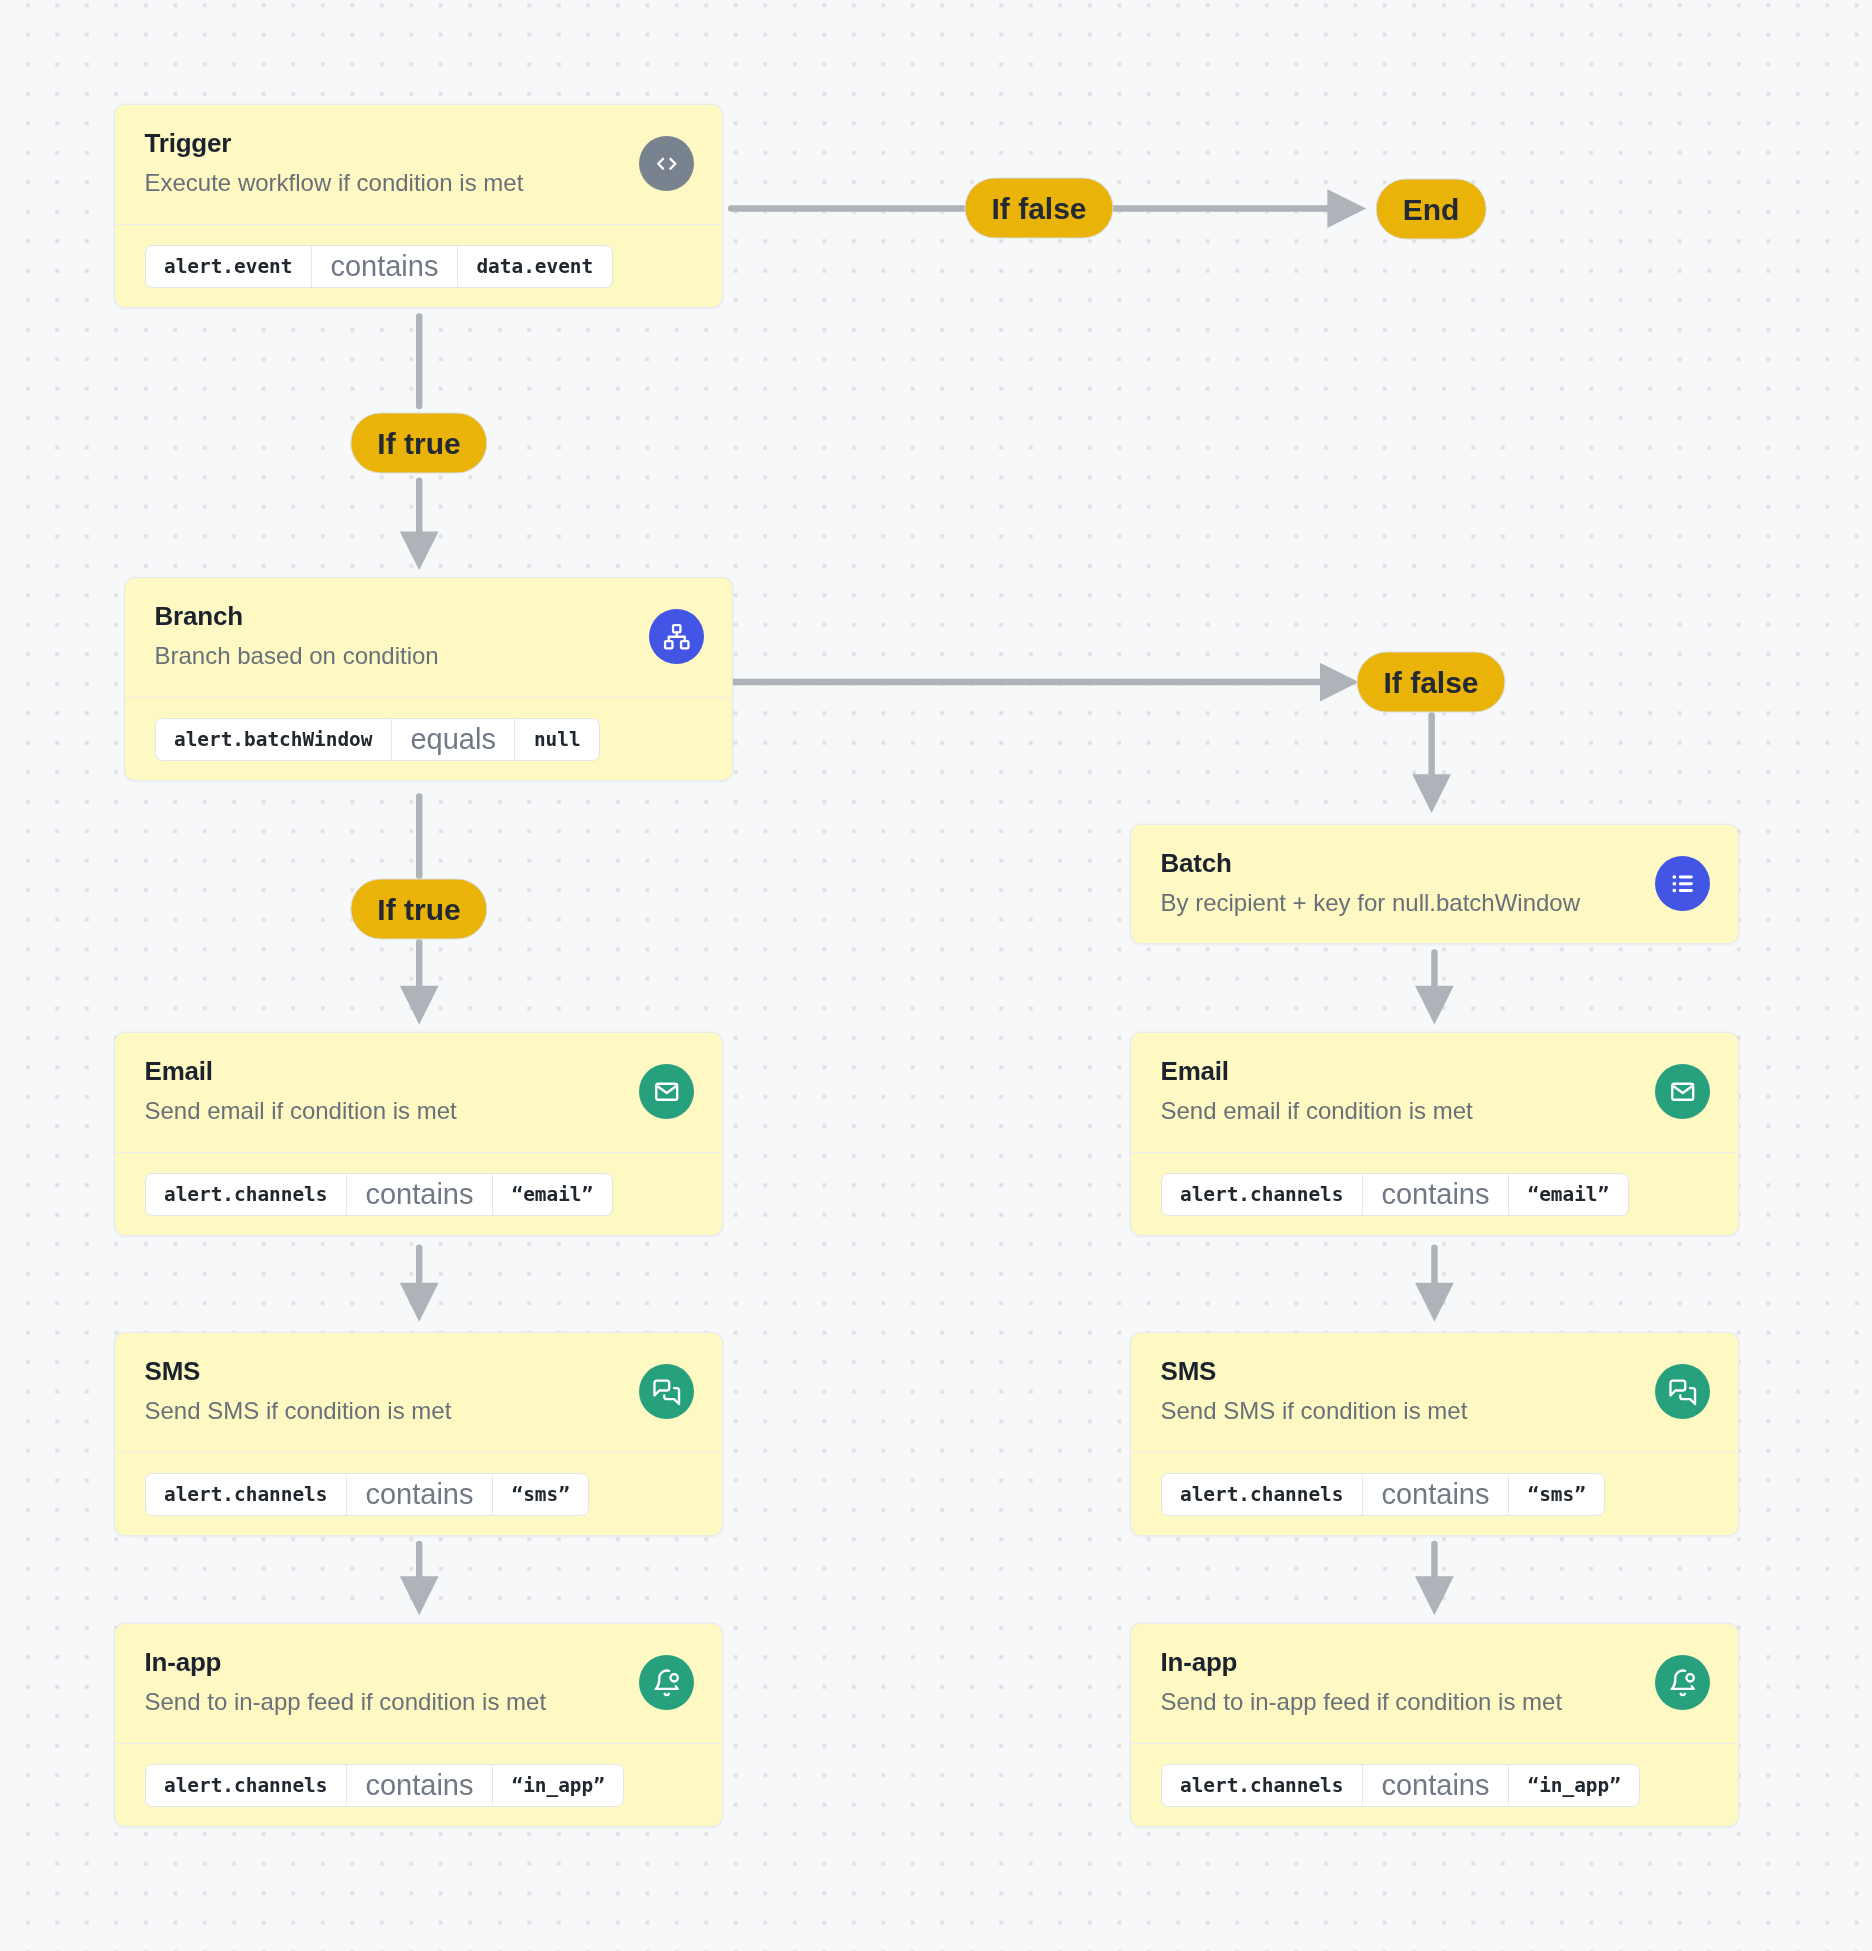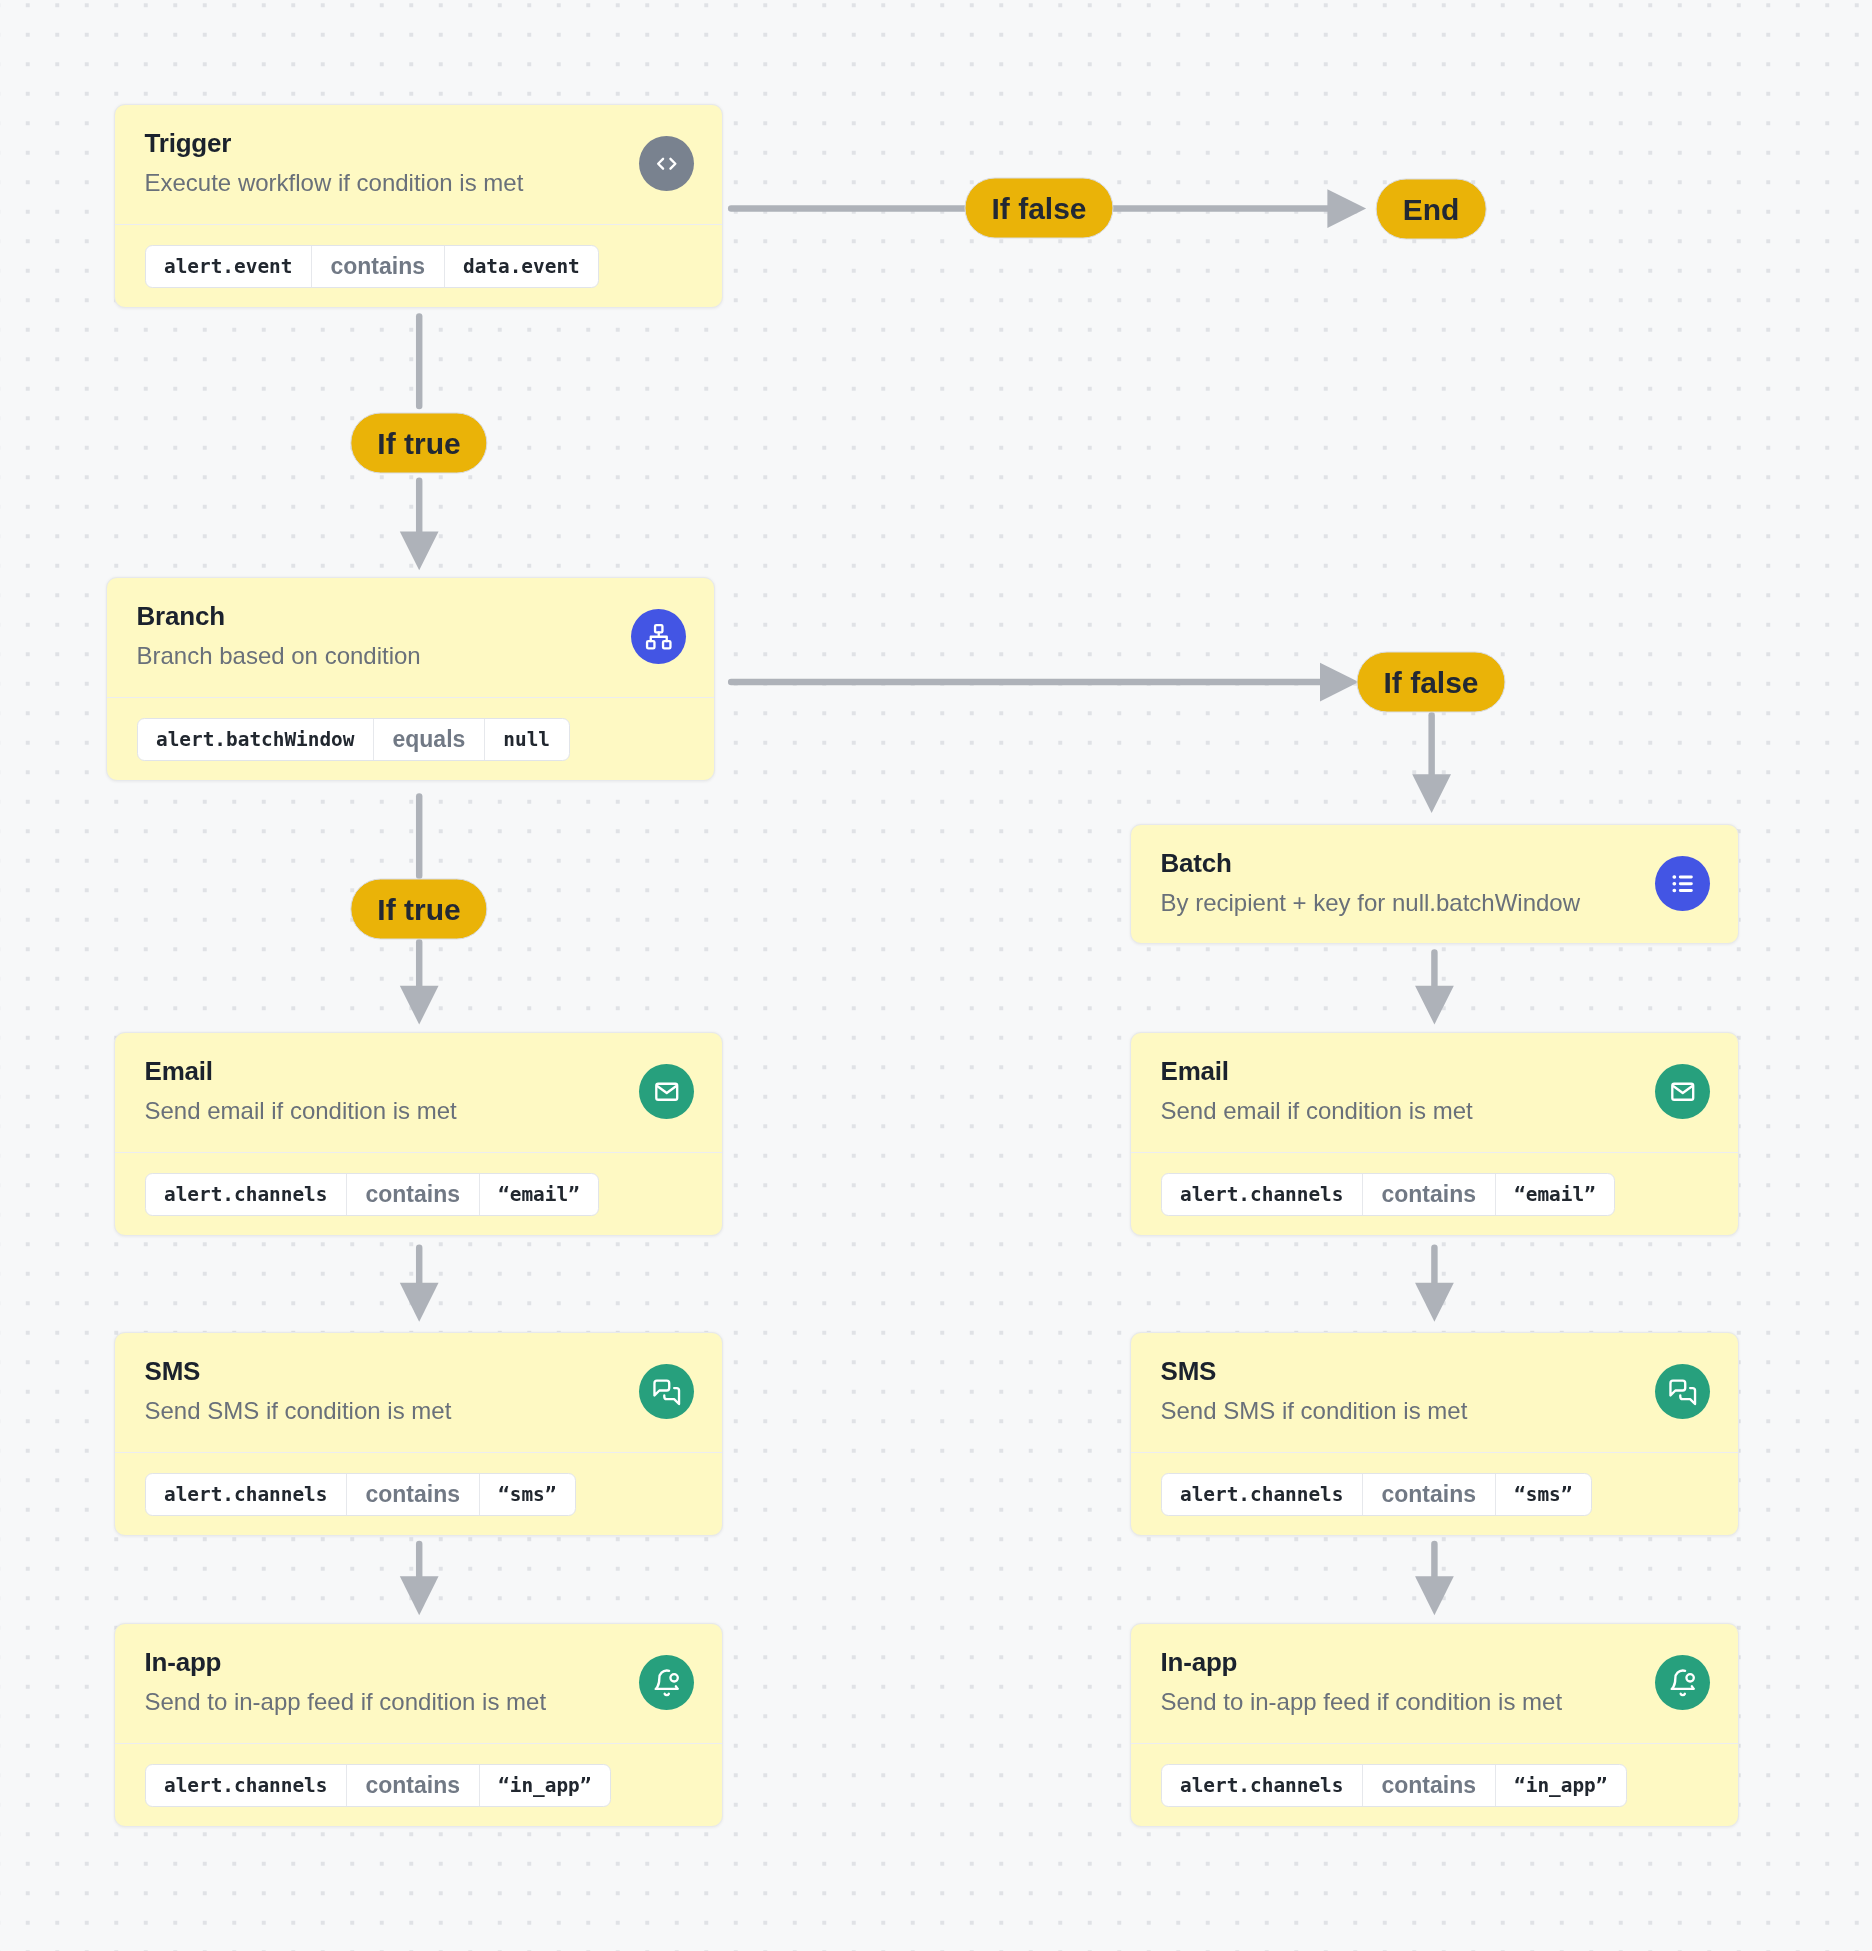--- a/index.html
+++ b/index.html
@@ -44,21 +44,21 @@
   .icon-circle.blue{background:var(--node-blue);}
   .icon-circle.green{background:var(--node-green);}
   .icon-circle svg{width:29.5px;height:29.5px;stroke:#fff;fill:none;stroke-width:1.9;stroke-linecap:round;stroke-linejoin:round;}
 
   .chip{
     display:inline-flex;align-items:stretch;height:43px;background:#fff;
     border:0.9px solid #E1E4E9;border-radius:7.4px;overflow:hidden;
   }
   .chip > span{display:flex;align-items:center;padding:0 18.5px;}
   .chip-field,.chip-val{font-family:"DejaVu Sans Mono", monospace;font-size:19.4px;font-weight:700;color:#21272F;}
-  .chip-op{font-size:23px;font-weight:700;color:#717985;border-left:0.9px solid #E6E8EC;border-right:0.9px solid #E6E8EC;}
+  .chip-op{font-size:29px;font-weight:400;color:#717985;border-left:0.9px solid #E6E8EC;border-right:0.9px solid #E6E8EC;}
 
   .pill{
     position:absolute;z-index:3;transform:translate(-50%,-50%);
     height:61px;padding:0 26px;background:#eab308;
     border:1.4px solid #D9DCE3;border-radius:922px;
     display:flex;align-items:center;justify-content:center;
     font-size:30px;font-weight:600;color:#222834;white-space:nowrap;
   }
 </style>
 </head>
@@ -122,21 +122,21 @@
   </div>
   <div class="card-cond">
     <div class="chip">
       <span class="chip-field">alert.event</span>
       <span class="chip-op">contains</span>
       <span class="chip-val">data.event</span>
     </div>
   </div>
 </div>
 
-<div class="card" style="left:106px;top:577px">
+<div class="card" style="left:124px;top:577px">
   <div class="card-header">
     <div class="card-title">Branch</div>
     <div class="card-subtitle">Branch based on condition</div>
     <div class="icon-circle blue">
       <svg viewBox="0 0 24 24">
           <rect x="9" y="2.5" width="6" height="6" rx="1"></rect>
           <rect x="2.5" y="15.5" width="6" height="6" rx="1"></rect>
           <rect x="15.5" y="15.5" width="6" height="6" rx="1"></rect>
           <path d="M12 8.5V12 M5.5 12 h13 M5.5 12 v3.5 M18.5 12 v3.5"></path>
         </svg>

